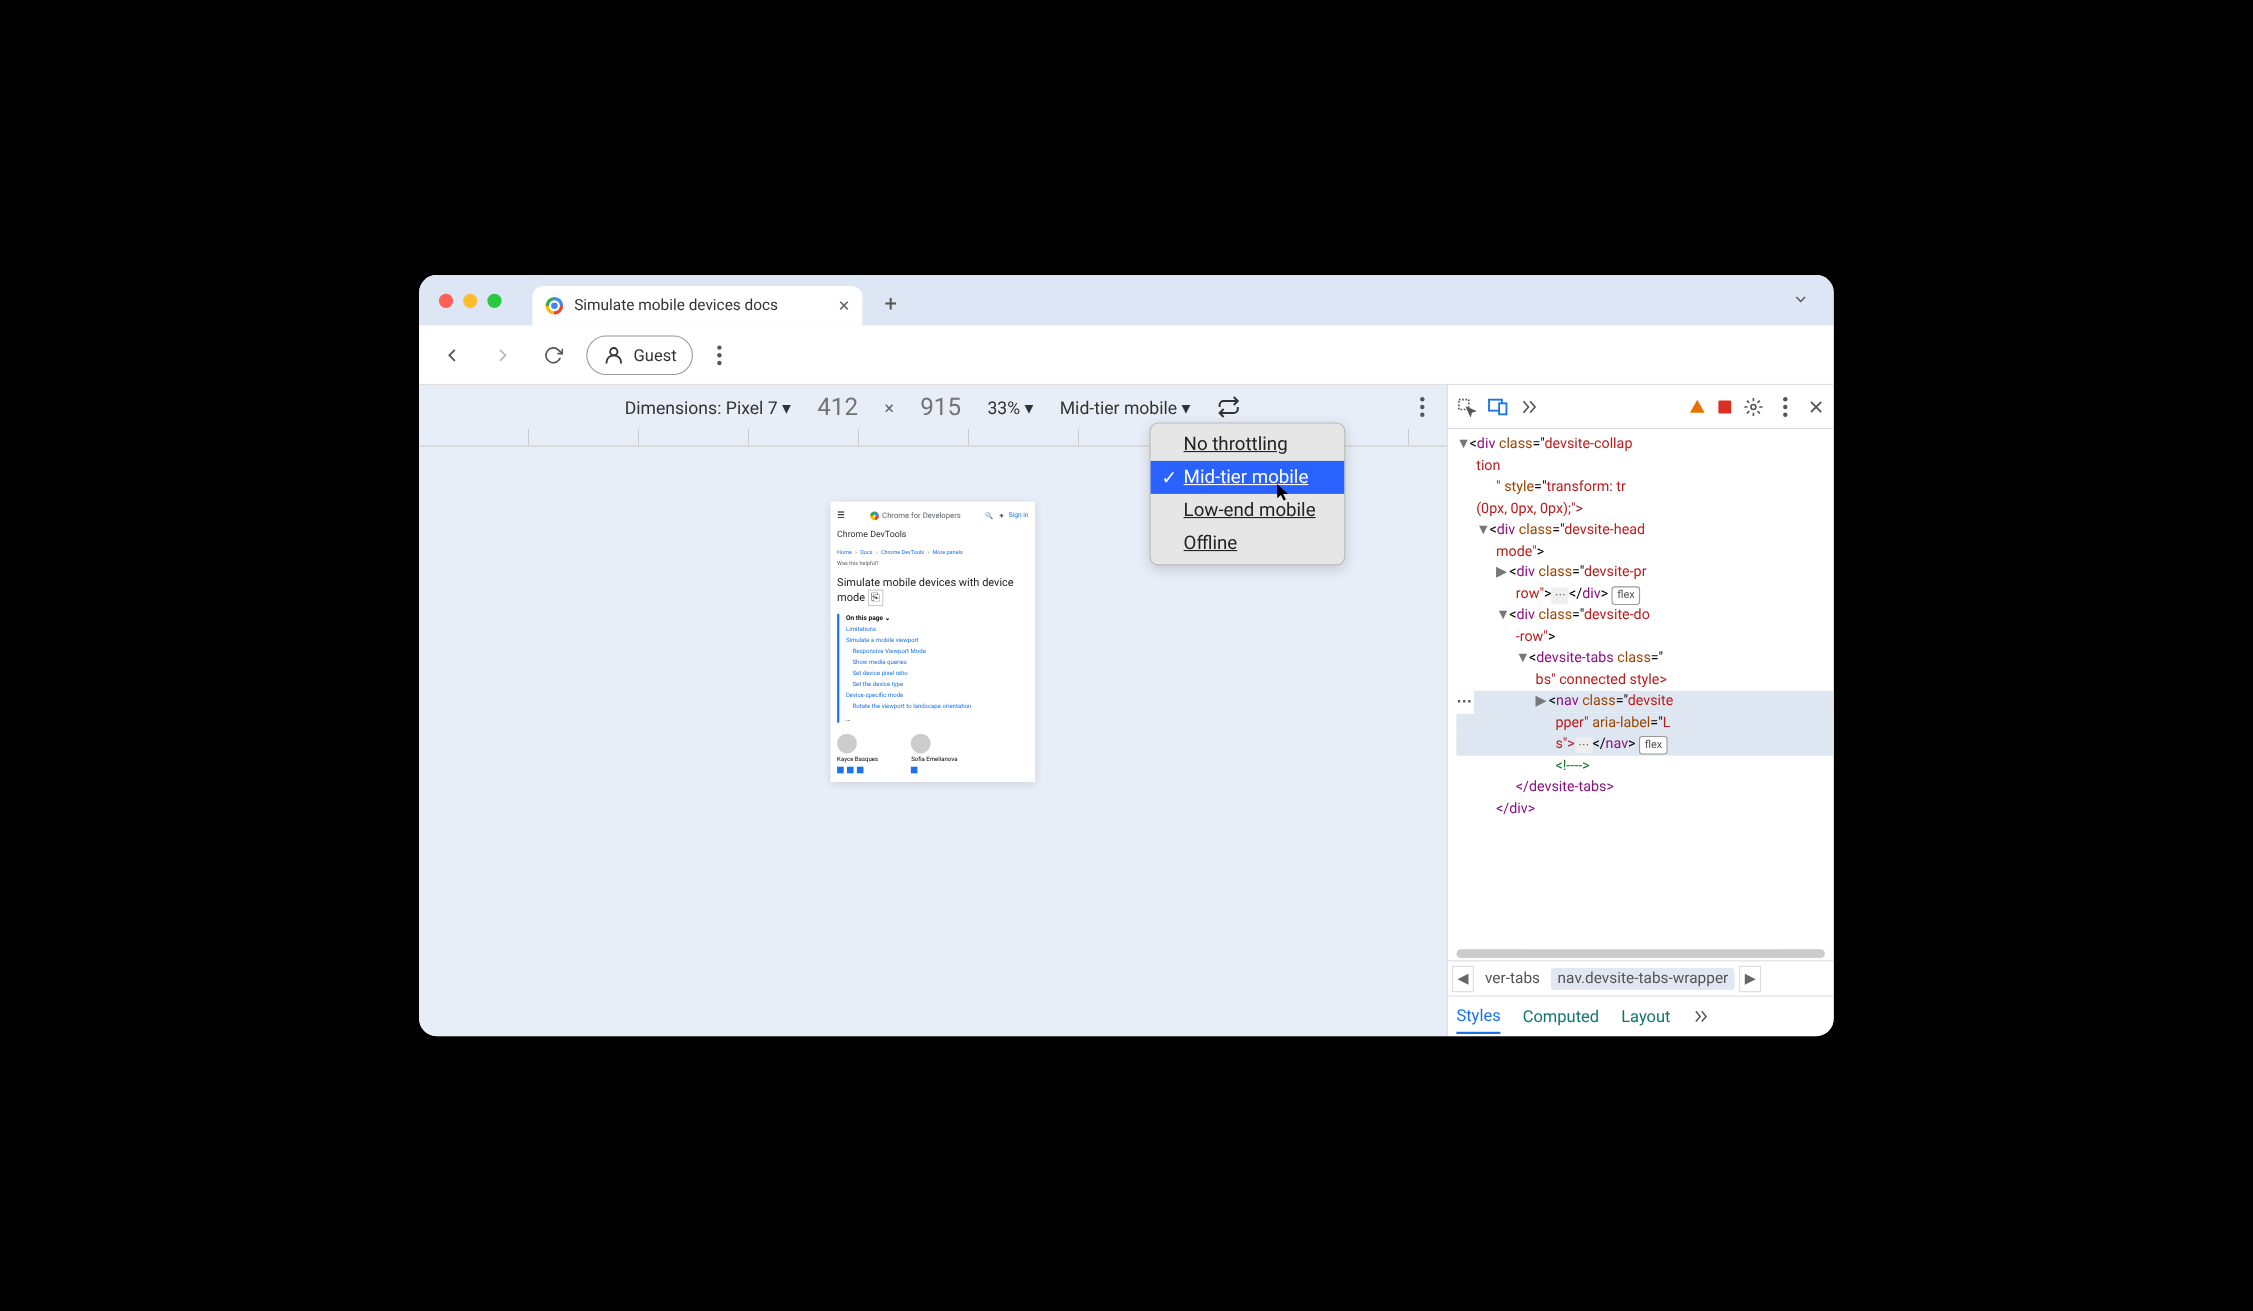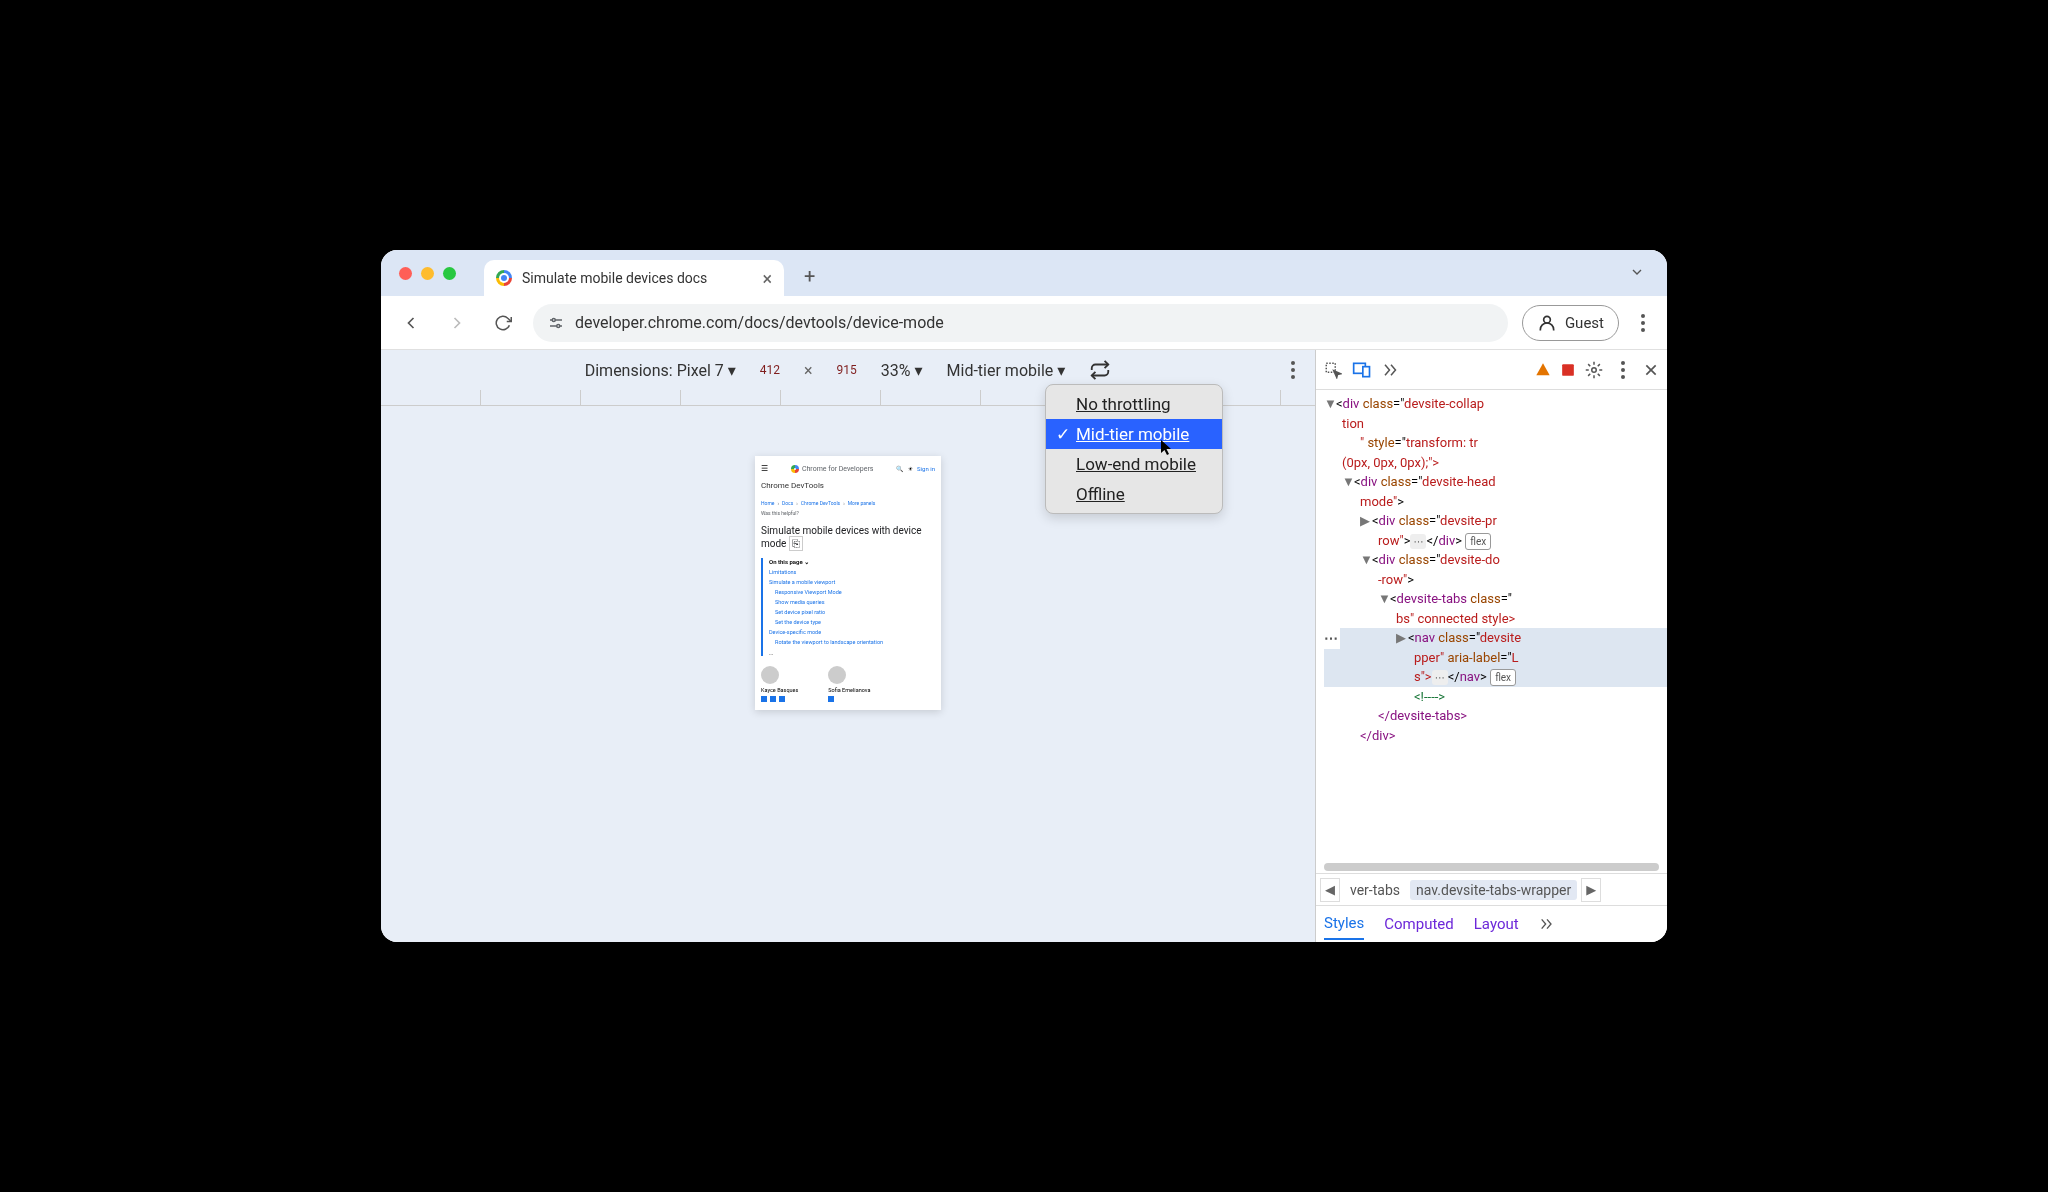--- a/index.html
+++ b/index.html
@@ -25,21 +25,21 @@
 .urlbar { flex: 1; height: 38px; background: #f1f3f4; border-radius: 20px; display: flex; align-items: center; padding: 0 14px; gap: 10px; }
 .url-icon { color: #5f6368; }
 .url-text { font-size: 16px; color: #333; }
 .guest-btn { height: 36px; border: 1.5px solid #999; border-radius: 20px; display: flex; align-items: center; padding: 0 14px; gap: 8px; font-size: 15px; color: #333; }
 .menu-dots { display: flex; flex-direction: column; gap: 3px; padding: 0 8px; }
 .menu-dots span { width: 4px; height: 4px; background: #555; border-radius: 50%; }
 .content { display: flex; height: calc(100% - 100px); }
 .viewport-area { flex: 1; background: #e8eef7; display: flex; flex-direction: column; position: relative; }
 .device-toolbar { height: 40px; display: flex; align-items: center; justify-content: center; gap: 24px; color: #333; font-size: 16px; padding: 0 20px; position: relative; }
 .dim-label { display: flex; align-items: center; gap: 6px; }
-.dim-input { font-size: 12px; color: #7f1d1d; }
+.dim-input { font-size: 22px; color: #737373; }
 .dim-x { color: #666; }
 .throttle-dropdown { display: flex; align-items: center; gap: 4px; cursor: pointer; }
 .rotate-icon { cursor: pointer; }
 .device-menu { position: absolute; right: 12px; cursor: pointer; }
 .dropdown-menu { position: absolute; top: 34px; left: 664px; background: #e6e6e6; border: 1px solid #bbb; border-radius: 8px; box-shadow: 0 4px 12px rgba(0,0,0,0.15); z-index: 100; padding: 4px 0; min-width: 178px; }
 .dropdown-item { padding: 5px 16px 5px 30px; font-size: 17px; color: #222; cursor: pointer; position: relative; text-decoration: underline; }
 .dropdown-item.selected { background: #2962ff; color: #fff; }
 .dropdown-item.selected::before { content: '✓'; position: absolute; left: 10px; }
 .ruler { height: 16px; background: #e8eef7; border-bottom: 1px solid #ccc; position: relative; }
 .ruler::before { content: ''; position: absolute; inset: 0; background: repeating-linear-gradient(to right, transparent 0, transparent 99px, #ccc 99px, #ccc 100px); }
@@ -85,21 +85,21 @@
 .dt-i3 { padding-left: 54px; }
 .dt-i4 { padding-left: 72px; }
 .dt-i5 { padding-left: 90px; }
 .dt-highlighted { background: #dde6f1; }
 .dt-side-ellipsis { position: absolute; left: -2px; background: #fff; padding: 0 2px; font-size: 14px; font-weight: bold; color: #555; }
 .dt-crumbs { height: 32px; border-top: 1px solid #ddd; display: flex; align-items: center; padding: 0 4px; gap: 4px; overflow: hidden; }
 .dt-crumb { padding: 2px 6px; font-size: 14px; color: #555; white-space: nowrap; }
 .dt-crumb.active { background: #e2e8f3; color: #555; border-radius: 3px; }
 .dt-crumb-nav { color: #666; cursor: pointer; padding: 0 4px; border: 1px solid #ddd; height: 24px; display: flex; align-items: center; }
 .dt-styles-tabs { height: 36px; border-top: 1px solid #ddd; display: flex; align-items: center; padding: 18px 8px; gap: 20px; }
-.dt-stab { font-size: 15px; color: #6d28d9; cursor: pointer; padding: 6px 0; }
+.dt-stab { font-size: 15px; color: #0f766e; cursor: pointer; padding: 6px 0; }
 .dt-stab.active { color: #1a73e8; border-bottom: 2px solid #1a73e8; }
 .dt-filter-row { height: 40px; border-top: 1px solid #ddd; display: flex; align-items: center; padding: 0 8px; gap: 10px; }
 .dt-filter { width: 100px; height: 26px; border: 1px solid #ccc; border-radius: 3px; padding: 0 6px; font-size: 14px; }
 .dt-hov { font-family: monospace; font-size: 14px; color: #555; cursor: pointer; }
 svg { display: block; }
 </style>
 </head>
 <body>
 
 <div class="window">
@@ -131,31 +131,20 @@
     <div class="nav-btn disabled">
       <svg width="20" height="20" viewBox="0 0 24 24" fill="none" stroke="currentColor" stroke-width="2">
           <polyline points="9 18 15 12 9 6"></polyline>
         </svg>
     </div>
     <div class="nav-btn">
       <svg width="18" height="18" viewBox="0 0 24 24" fill="none" stroke="currentColor" stroke-width="2">
           <path d="M23 4v6h-6"></path>
           <path d="M20.49 15a9 9 0 1 1-2.12-9.36L23 10"></path>
         </svg>
-    </div>
-    <div class="urlbar">
-      <span class="url-icon">
-        <svg width="18" height="18" viewBox="0 0 24 24" fill="none" stroke="currentColor" stroke-width="2">
-            <line x1="4" y1="8" x2="20" y2="8"></line>
-            <line x1="4" y1="16" x2="20" y2="16"></line>
-            <circle cx="9" cy="8" r="2" fill="#fff"></circle>
-            <circle cx="15" cy="16" r="2" fill="#fff"></circle>
-          </svg>
-      </span>
-      <span class="url-text">developer.chrome.com/docs/devtools/device-mode</span>
     </div>
     <div class="guest-btn">
       <svg width="20" height="20" viewBox="0 0 24 24" fill="none" stroke="currentColor" stroke-width="2">
           <circle cx="12" cy="8" r="4"></circle>
           <path d="M4 21v-1a8 8 0 0 1 16 0v1"></path>
         </svg>
       <span>Guest</span>
     </div>
     <div class="menu-dots">
         <span></span>

